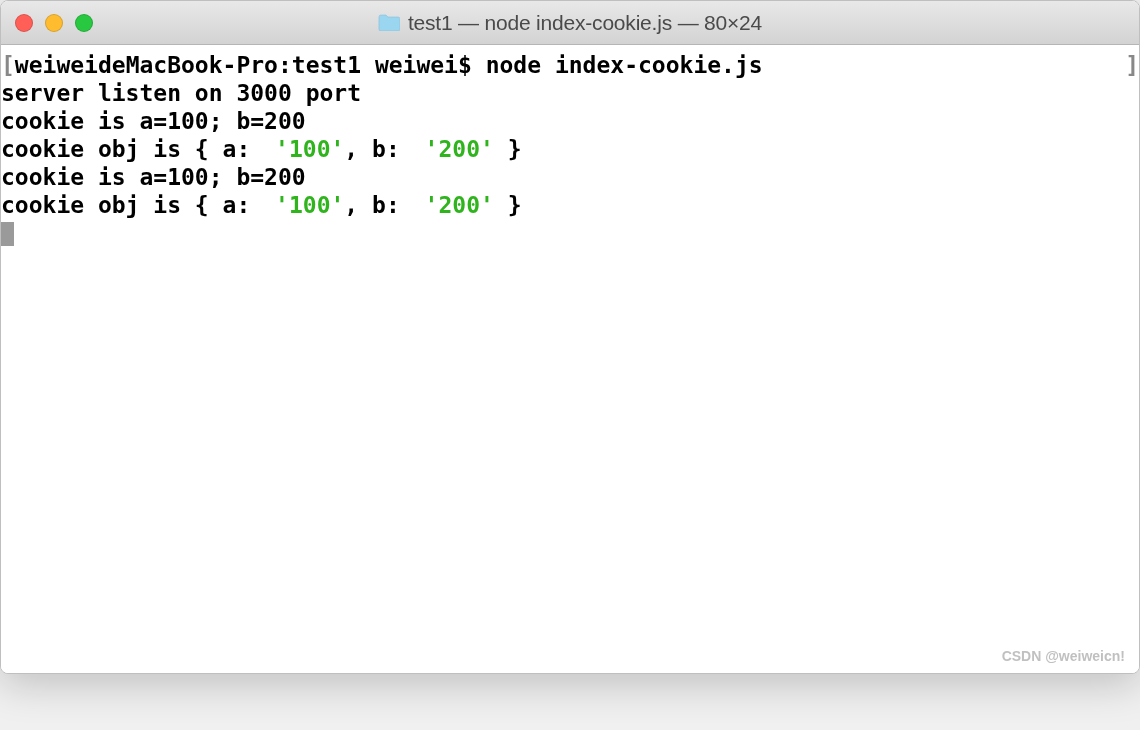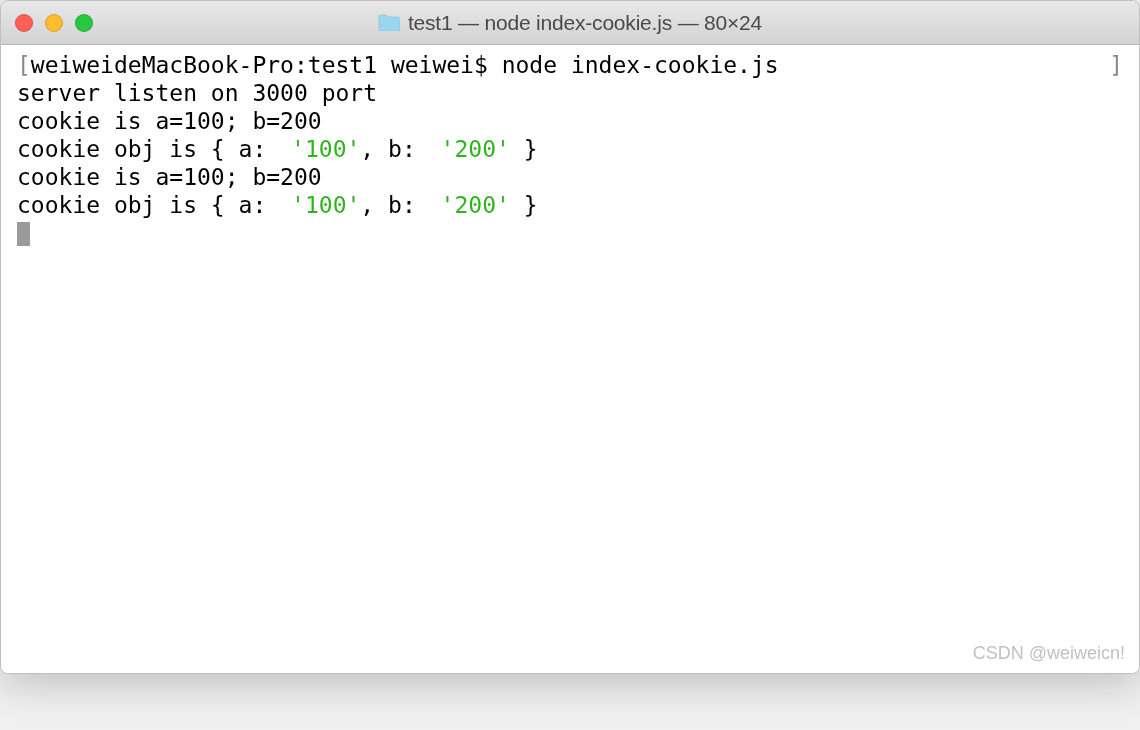--- a/index.html
+++ b/index.html
@@ -76,28 +76,29 @@
       position: relative;
     }
 
     .folder-icon svg {
       display: block;
     }
 
     .terminal-body {
       flex: 1;
       background: #ffffff;
-      padding: 6px 16px;
+      padding: 6px 0;
       font-size: 23px;
       line-height: 1.22;
       color: #000000;
       position: relative;
       letter-spacing: 0;
       white-space: pre;
       overflow: hidden;
+      font-weight: bold;
     }
 
     .line {
       display: block;
     }
 
     .green {
       color: #2fb41d;
       margin-left: 11px;
     }
@@ -108,21 +109,21 @@
       height: 24px;
       background: #9a9a9a;
       vertical-align: text-bottom;
     }
 
     .watermark {
       position: absolute;
       bottom: 8px;
       right: 14px;
       font-family: -apple-system, BlinkMacSystemFont, "Helvetica Neue", sans-serif;
-      font-size: 18px;
+      font-size: 14px;
       color: rgba(140,140,140,0.55);
       pointer-events: none;
     }
 
     .bracket-l, .bracket-r {
       color: #888888;
     }
   </style>
 </head>
 <body>

